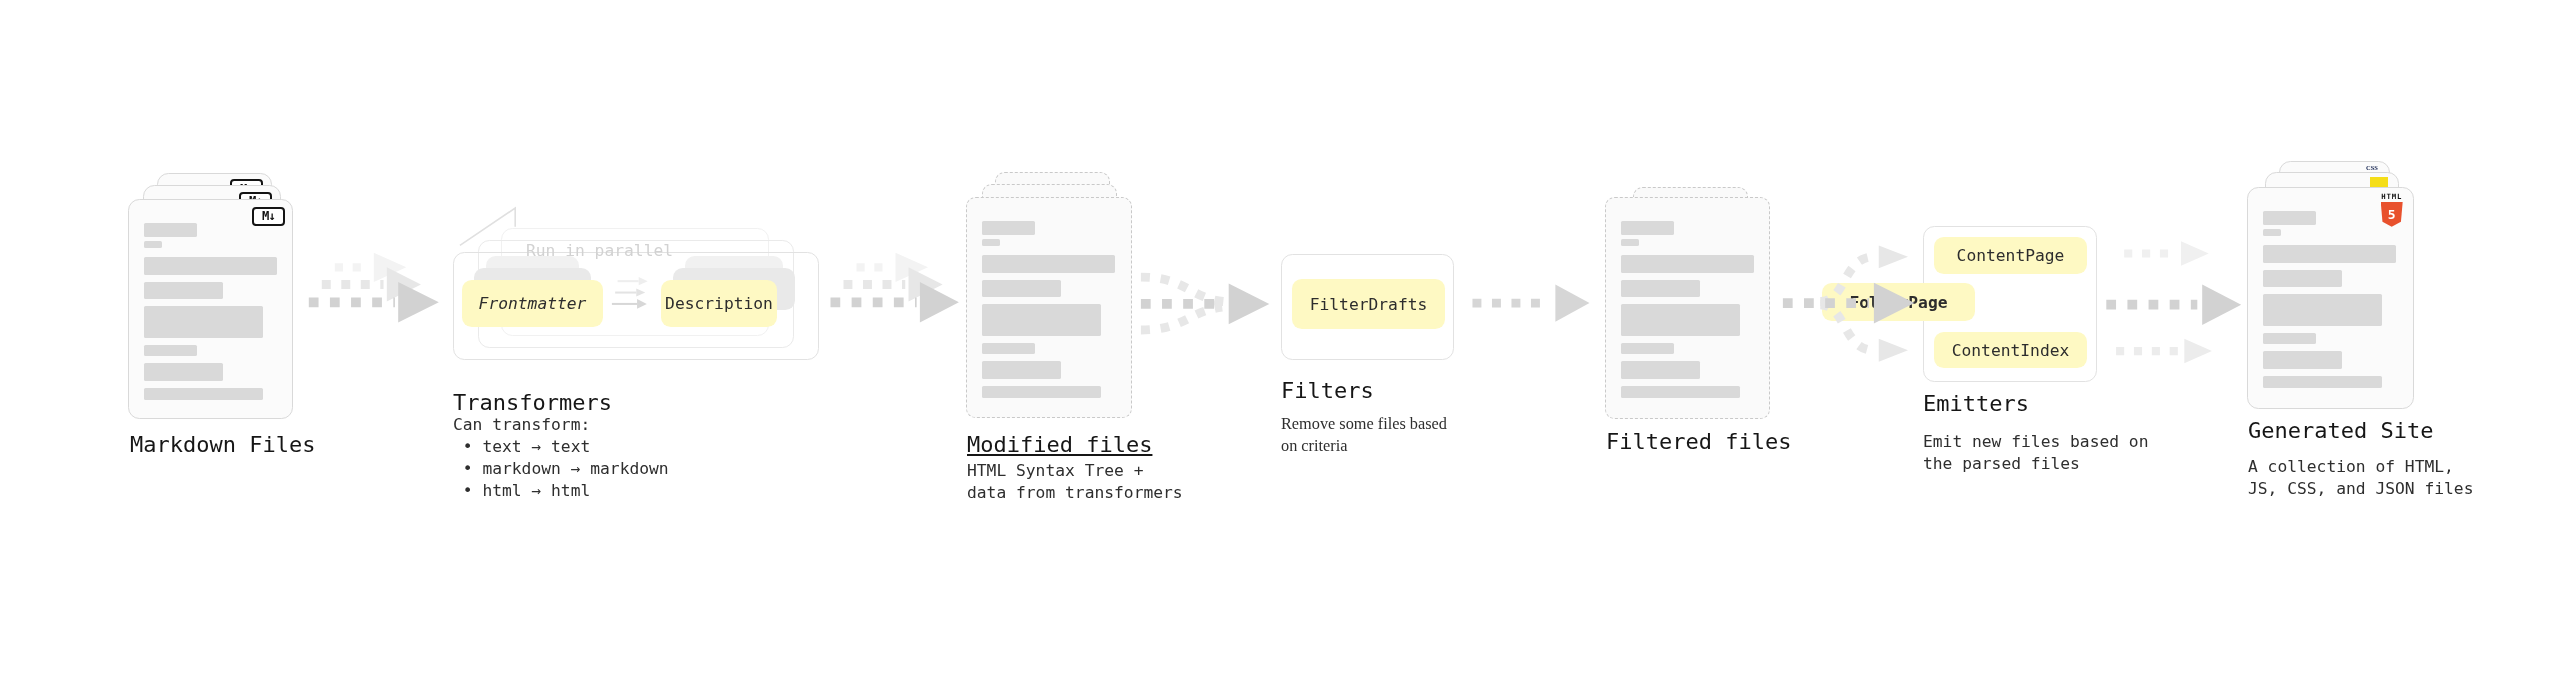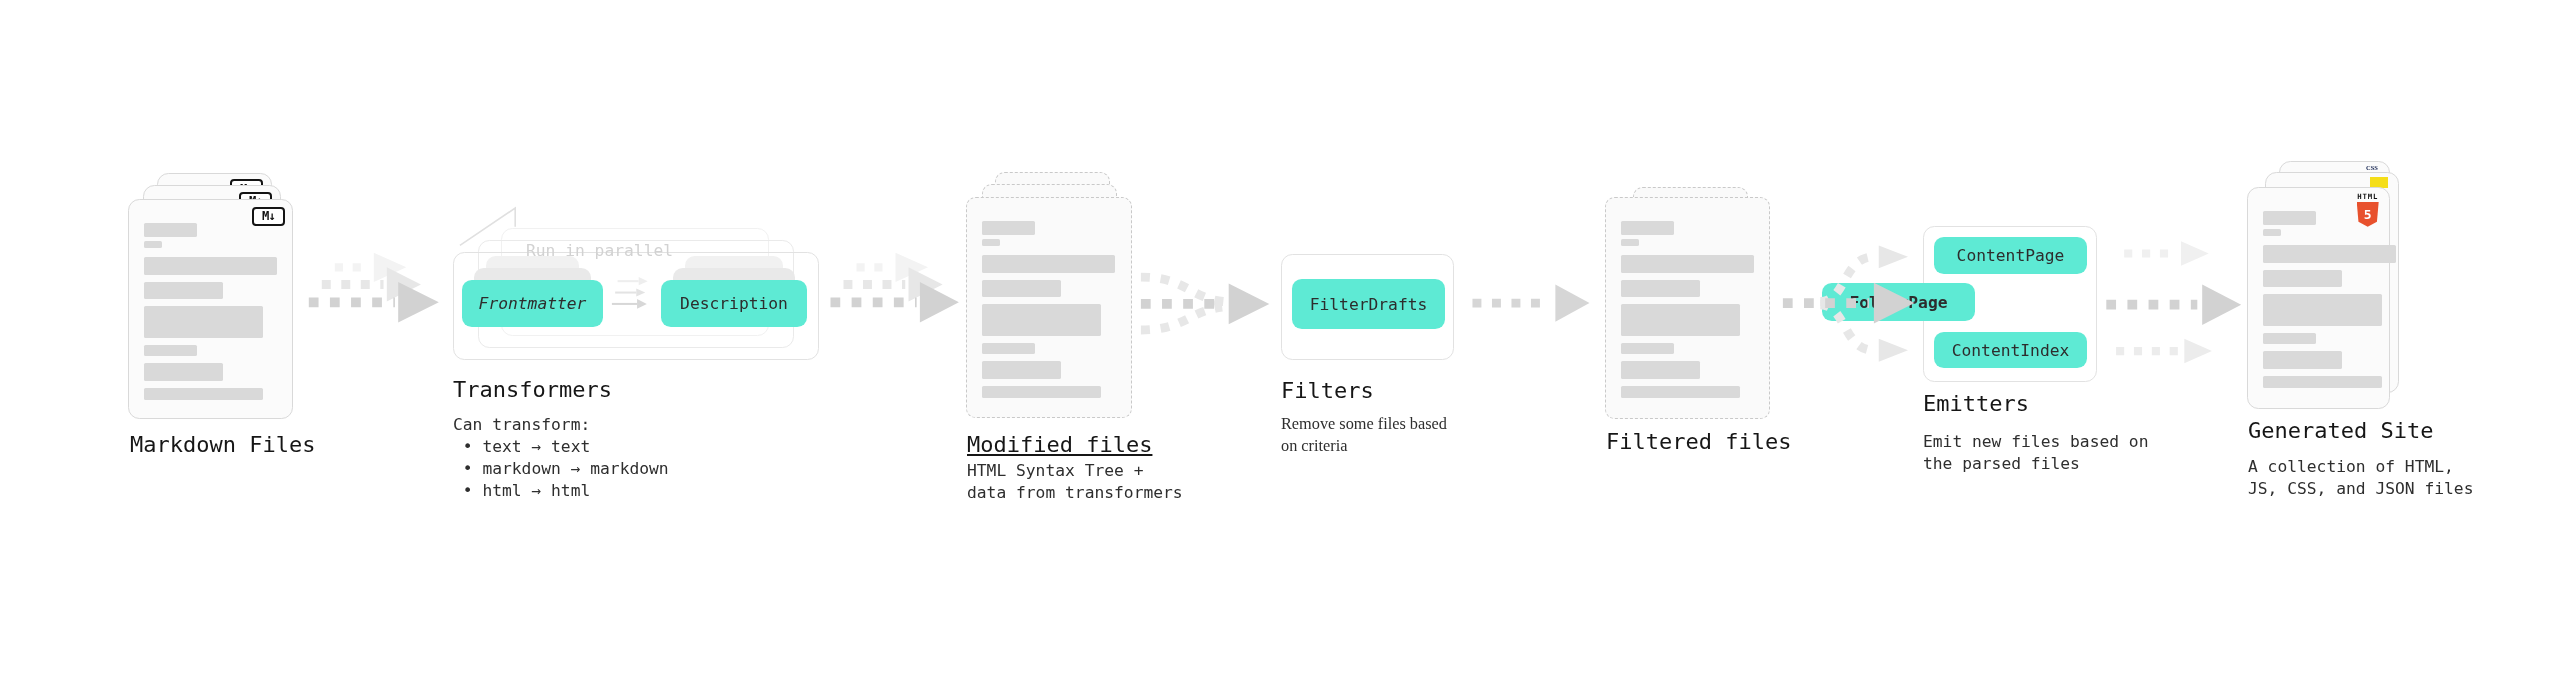--- a/index.html
+++ b/index.html
@@ -21,21 +21,21 @@
   .b5{width:119px;height:32px;margin-top:7.3px;}
   .b6{width:53px;height:11.4px;margin-top:6.5px;}
   .b7{width:79px;height:18px;margin-top:6.5px;}
   .b8{width:119px;height:12.2px;margin-top:7.3px;}
   
   .panel{position:absolute;box-sizing:border-box;border:1.6px solid #e2e2e2;border-radius:11.4px;background:transparent;}
   .panel.filled{background:#ffffff;}
   .panel.ghost1{border-color:#eaeaea;}
   .panel.ghost2{border-color:#f1f1f1;}
   
-  .chip{position:absolute;box-sizing:border-box;background:#5eead4;border-radius:9.8px;
+  .chip{position:absolute;box-sizing:border-box;background:#fef9c3;border-radius:9.8px;
         color:#2d2d2d;font-size:16.3px;display:flex;align-items:center;justify-content:center;}
   .chip.ghost1{background:#e9e9e9;}
   .chip.ghost2{background:#f1f1f1;}
   
   .heading{position:absolute;font-size:22px;color:#161616;white-space:pre;}
   .sub{position:absolute;font-size:16.3px;line-height:22px;color:#2e2e2e;white-space:pre;}
   .note{position:absolute;font-size:16.3px;color:#d2d2d2;white-space:pre;}
   
   .md-badge{position:absolute;box-sizing:border-box;width:32.5px;height:19.5px;background:#fff;
             border:2.4px solid #141414;border-radius:4.1px;color:#141414;font-size:12.2px;font-weight:bold;
@@ -97,24 +97,24 @@
     <div class="panel ghost2" style="left:501px;top:228px;width:268px;height:108px;"></div>
     <div class="panel ghost1" style="left:478px;top:240px;width:316px;height:108px;"></div>
     <div class="panel" style="left:453px;top:252px;width:366px;height:108px;"></div>
 
     <div class="chip ghost2" style="left:486px;top:256px;width:93px;height:39px;"></div>
     <div class="chip ghost1" style="left:474px;top:268px;width:117px;height:42px;"></div>
     <div class="chip" style="left:462px;top:280px;width:141px;height:47px;font-style:italic;">Frontmatter</div>
 
     <div class="chip ghost2" style="left:685px;top:256px;width:98px;height:39px;"></div>
     <div class="chip ghost1" style="left:673px;top:268px;width:122px;height:42px;"></div>
-    <div class="chip" style="left:661px;top:280px;width:146px;height:47px;">Description</div>
+    <div class="chip" style="left:661px;top:280px;width:116px;height:47px;">Description</div>
 
     <div class="note" style="left:526px;top:205px;margin-top:36px;">Run in parallel</div>
-    <div class="heading" style="left:453px;top:377px;">Transformers</div>
+    <div class="heading" style="left:453px;top:390px;">Transformers</div>
     <div class="sub" style="left:453px;top:414px;">Can transform:
  • text → text
  • markdown → markdown
  • html → html</div>
   </section>
 
   <section>
     <div class="doc dashed" style="left:995px;top:172px;width:115px;height:221px;"></div>
     <div class="doc dashed" style="left:982px;top:184px;width:135px;height:221px;"></div>
     <div class="doc dashed" style="left:966px;top:197px;width:166px;height:221px;">
@@ -172,21 +172,21 @@
   <section>
     <div class="doc" style="left:2279px;top:161px;width:111px;height:221px;">
       <div class="css-badge" style="right:9.8px;top:3.3px;">
         <div class="css-word">CSS</div>
         <div class="css-bar"></div>
       </div>
     </div>
     <div class="doc" style="left:2265px;top:172px;width:134px;height:221px;">
       <div class="js-badge" style="right:9.8px;top:4.1px;"></div>
     </div>
-    <div class="doc" style="left:2247px;top:187px;width:143px;height:222px;">
+    <div class="doc" style="left:2247px;top:187px;width:167px;height:222px;">
       <div class="html5-logo" style="right:7.3px;top:4.9px;">
         <div class="html5-word">HTML</div>
         <div class="html5-shield">5</div>
       </div>
       <div class="bars">
         <i class="bar b1"></i>
           <i class="bar b2"></i>
           <i class="bar b3"></i>
           <i class="bar b4"></i>
         <i class="bar b5"></i>

